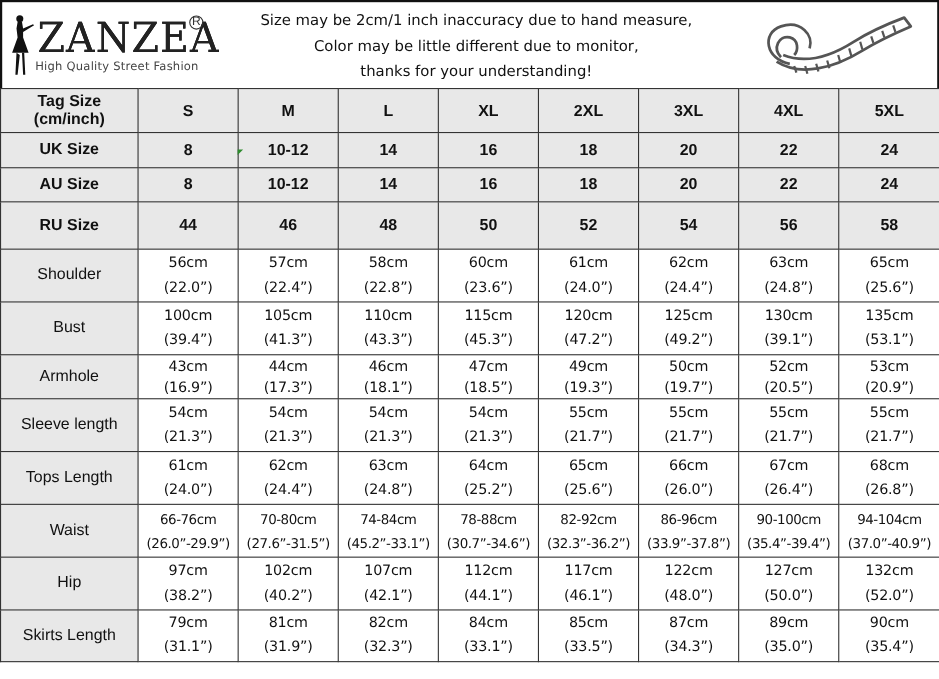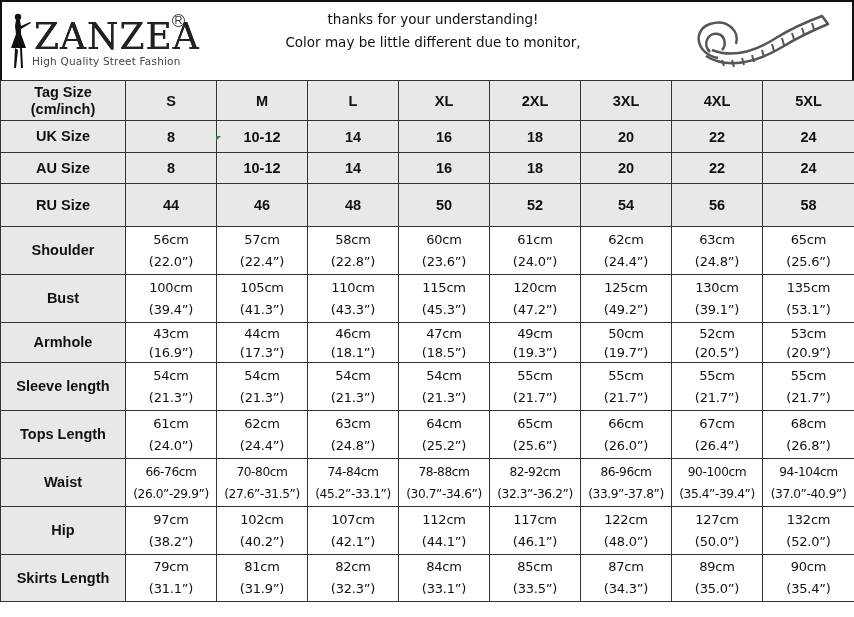--- a/index.html
+++ b/index.html
@@ -38,21 +38,21 @@
 
   .table-wrap { position: absolute; left: 0; top: 80px; width: 854px; }
   table {
     border-collapse: collapse; width: 854px; table-layout: fixed;
   }
   td {
     border: 1.5px solid #333; text-align: center; vertical-align: middle;
     padding: 0;
   }
   td.label {
-    background: #e8e8e8; font-weight: bold; font-size: 14.5px; color: #111;
+    background: #e8e8e8; font-weight: normal; font-size: 14.5px; color: #111;
     font-family: "Liberation Sans", sans-serif; line-height: 17px;
   }
   tr.size-row td { background: #e8e8e8; font-weight: bold; font-size: 14.5px; font-family: "Liberation Sans", sans-serif; }
   tr.meas-row td.val {
     background: #fff; font-family: "DejaVu Sans", sans-serif; font-size: 13px; line-height: 22px; color: #111;
     white-space: nowrap; letter-spacing: -0.2px;
   }
   tr.meas-row td.val.waist { font-size: 12.2px; letter-spacing: -0.4px; }
   .cell-line { display: block; }
   .green-mark {
@@ -69,22 +69,23 @@
       <circle cx="10" cy="5" r="3.2" fill="#111"></circle>
       <path d="M8 8 L12 8 L13 14 L22 10 L23 11 L13 17 L13 22 L18 36 L3 36 L8 22 L7 14 Z" fill="#111"></path>
       <path d="M7 36 L6 56 L8 56 L10 38 Z M12 36 L13 56 L15 56 L14 36 Z" fill="#111"></path>
     </svg>
     <div class="logo-word">ZANZEA</div>
     <div class="logo-reg">R</div>
     <div class="logo-tag">High Quality Street Fashion</div>
   </div>
 
   <div class="notice">
+    <div>Size may be 2cm/1 inch inaccuracy due to hand measure,</div>
+    <div>Color may be little different due to monitor,</div>
     <div>thanks for your understanding!</div>
-    <div>Color may be little different due to monitor,</div>
   </div>
 
   <svg class="tape" viewBox="0 0 150 64" fill="none" stroke="#555" stroke-width="2.5" stroke-linejoin="round">
     <path d="M30 48 C8 44 4 20 22 14 C40 8 52 22 48 34"></path>
     <path d="M22 42 C14 34 20 22 30 24 C38 26 38 36 34 40"></path>
     <path d="M18 46 C40 60 70 52 96 36 C112 26 126 20 140 14 L134 6 C118 12 104 18 88 28 C66 42 44 48 24 40"></path>
     <g stroke-width="2">
       <line x1="34" y1="50" x2="36" y2="56"></line>
       <line x1="44" y1="50" x2="46" y2="57"></line>
       <line x1="54" y1="48" x2="56" y2="55"></line>

